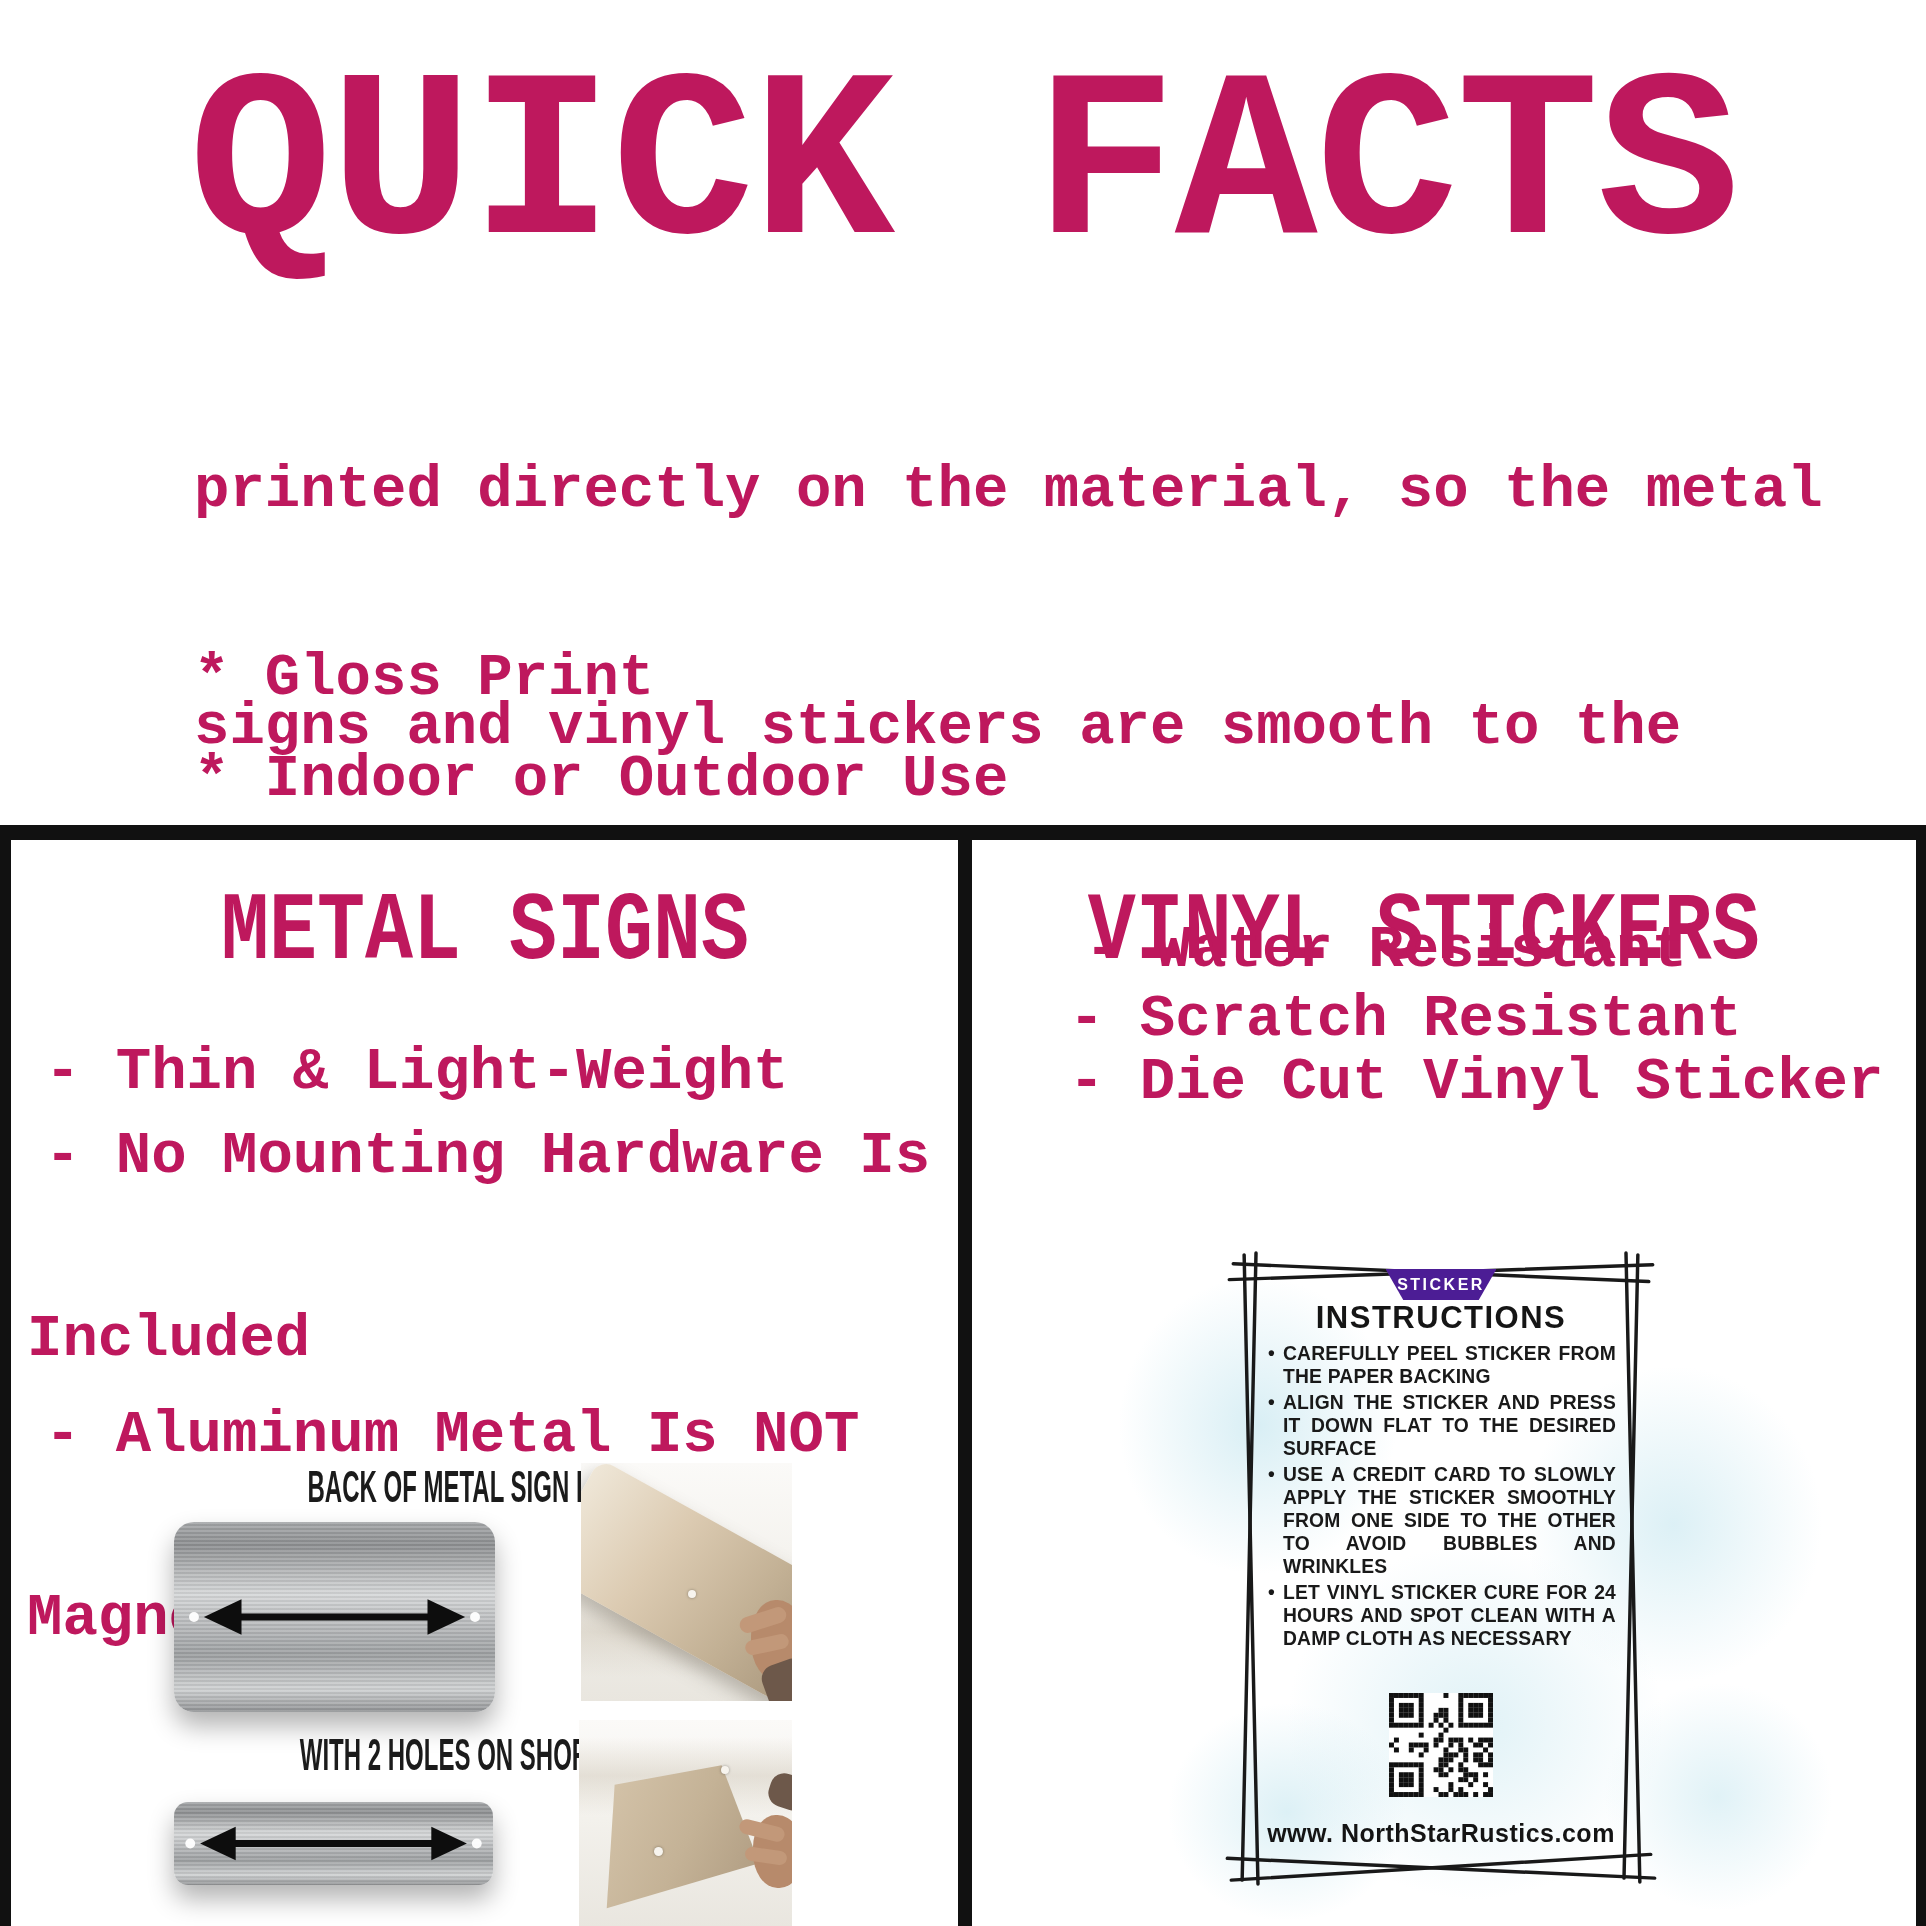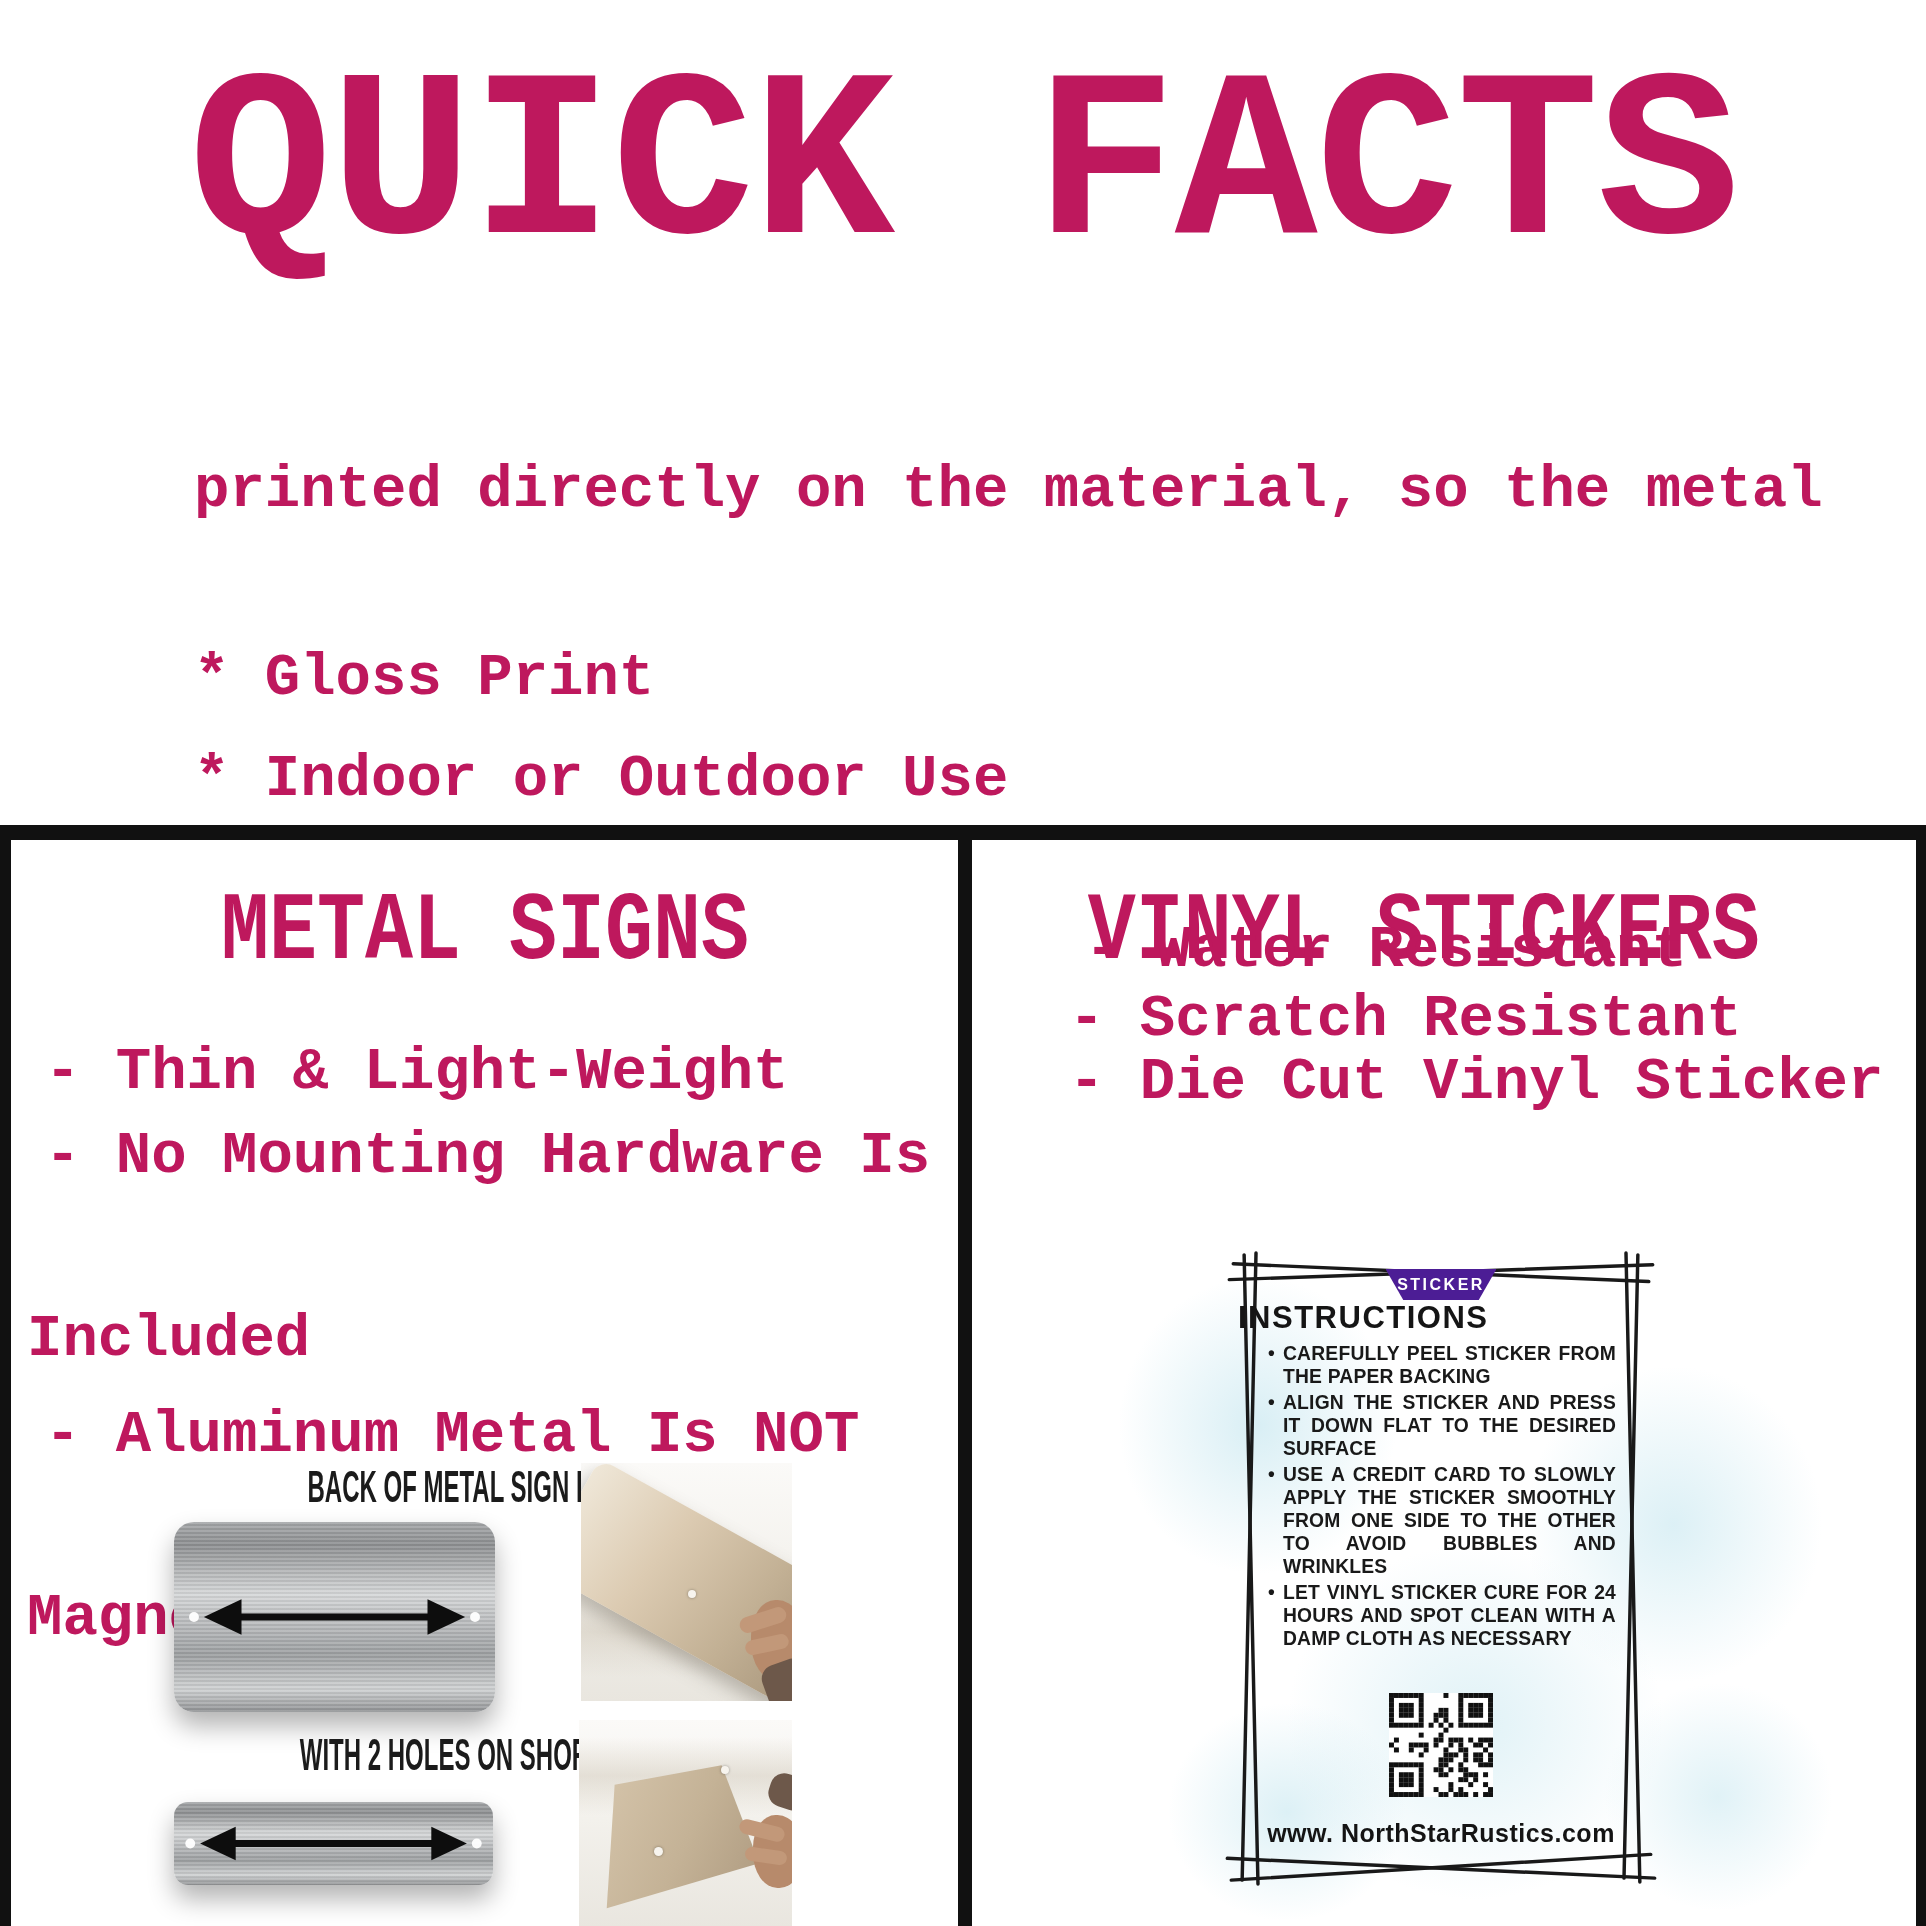--- a/index.html
+++ b/index.html
@@ -61,41 +61,42 @@
   .wc-blob { position:absolute; border-radius:50%; pointer-events:none; }
 
   .sticker-card { left:1238px; top:1259px; width:406px; height:612px; }
   .sketch-frame { position:absolute; left:-15px; top:-14px; width:436px; height:645px; }
   .card-banner { position:absolute; left:50%; top:10px; transform:translateX(-50%);
       width:111px; height:31px; background:#4c1d95;
       clip-path:polygon(0 0,100% 0,84% 100%,16% 100%);
       text-align:center; }
   .card-banner span { color:#ffffff; font-family:"Liberation Sans",sans-serif; font-weight:700;
       font-size:16px; line-height:31px; letter-spacing:2.5px; }
-  .card-heading { position:absolute; top:41px; left:0; width:100%; text-align:left;
+  .card-heading { position:absolute; top:41px; left:0; width:100%; text-align:center;
       font-family:"Liberation Sans",sans-serif; font-weight:700; font-size:31px;
       letter-spacing:1.5px; color:#151515; }
   .card-steps { position:absolute; top:83px; left:30px; width:348px; list-style:none; }
   .card-steps li { position:relative; padding-left:15px; margin-bottom:3px;
       font-family:"Liberation Sans",sans-serif; font-weight:700; font-size:19.3px;
       line-height:23px; letter-spacing:0.2px; text-align:justify; color:#191919; }
   .card-steps li::before { content:"\2022"; position:absolute; left:0; top:0; }
   .qr-box { position:absolute; top:434px; left:50%; transform:translateX(-50%);
       width:104px; height:104px; }
   .card-site { position:absolute; top:560px; left:0; width:100%; text-align:center;
       font-family:"Liberation Sans",sans-serif; font-weight:700; font-size:25px;
       letter-spacing:0.5px; color:#141414; }
 </style>
 </head>
 <body>
 
 <div class="abs page-title mono">QUICK FACTS</div>
 
 <div class="abs intro mono">
   <div>printed directly on the material, so the metal</div>
+  <div>signs and vinyl stickers are smooth to the</div>
 </div>
 
 <div class="abs fact-line mono" style="top:648px;">* Gloss Print</div>
 <div class="abs fact-line mono" style="top:749px;">* Indoor or Outdoor Use</div>
 
 <div class="abs divider-h"></div>
 <div class="abs border-left"></div>
 <div class="abs border-right"></div>
 <div class="abs divider-v"></div>
 

